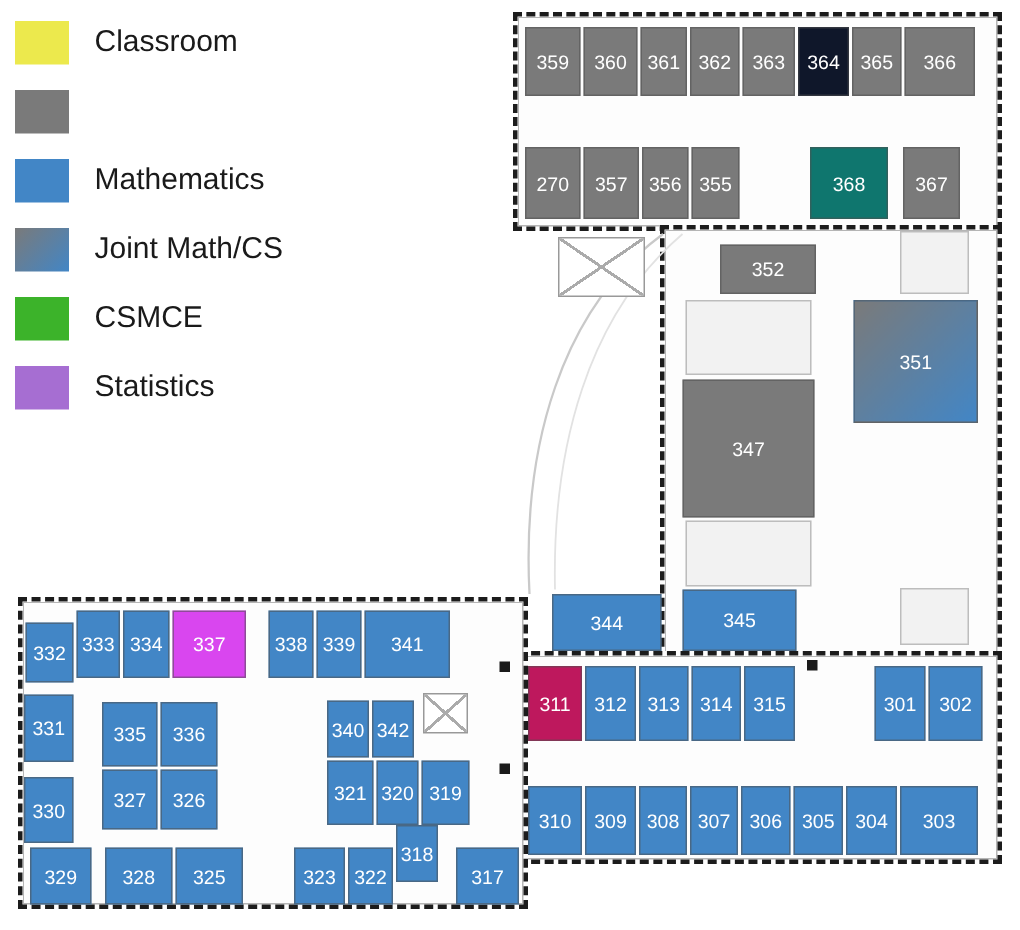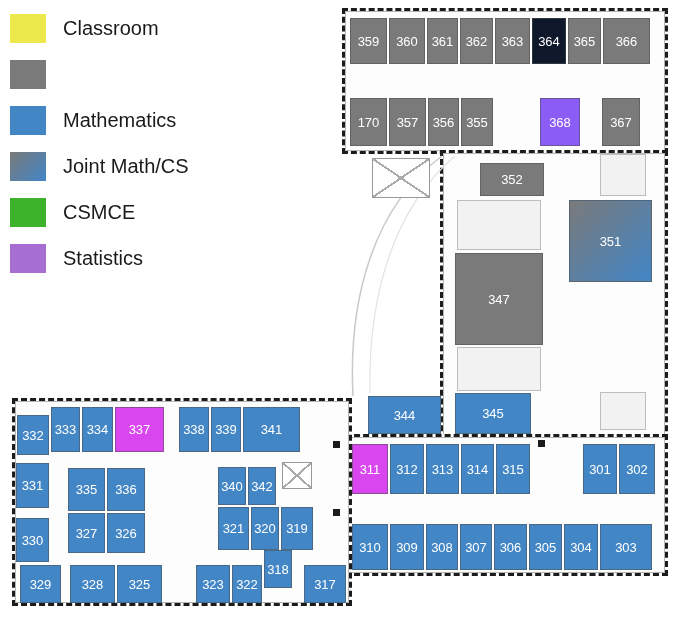--- a/index.html
+++ b/index.html
@@ -95,32 +95,32 @@
 
   <div style="position:absolute;left:0;top:0;width:680px;height:620px;">
       <div class="room" style="left: 350px; top: 18px; width: 37px; height: 46px; background: rgb(122, 122, 122);">359</div>
       <div class="room" style="left: 389px; top: 18px; width: 36px; height: 46px; background: rgb(122, 122, 122);">360</div>
       <div class="room" style="left: 427px; top: 18px; width: 31px; height: 46px; background: rgb(122, 122, 122);">361</div>
       <div class="room" style="left: 460px; top: 18px; width: 33px; height: 46px; background: rgb(122, 122, 122);">362</div>
       <div class="room" style="left: 495px; top: 18px; width: 35px; height: 46px; background: rgb(122, 122, 122);">363</div>
       <div class="room" style="left: 532px; top: 18px; width: 34px; height: 46px; background: #0f172a;">364</div>
       <div class="room" style="left: 568px; top: 18px; width: 33px; height: 46px; background: rgb(122, 122, 122);">365</div>
       <div class="room" style="left: 603px; top: 18px; width: 47px; height: 46px; background: rgb(122, 122, 122);">366</div>
-      <div class="room" style="left: 350px; top: 98px; width: 37px; height: 48px; background: rgb(122, 122, 122);">170</div>
+      <div class="room" style="left: 350px; top: 98px; width: 37px; height: 48px; background: rgb(122, 122, 122);">270</div>
       <div class="room" style="left: 389px; top: 98px; width: 37px; height: 48px; background: rgb(122, 122, 122);">357</div>
       <div class="room" style="left: 428px; top: 98px; width: 31px; height: 48px; background: rgb(122, 122, 122);">356</div>
       <div class="room" style="left: 461px; top: 98px; width: 32px; height: 48px; background: rgb(122, 122, 122);">355</div>
-      <div class="room" style="left: 540px; top: 98px; width: 40px; height: 48px; background: #8b5cf6;">368</div>
+      <div class="room" style="left: 540px; top: 98px; width: 52px; height: 48px; background: #0f766e;">368</div>
       <div class="room" style="left: 602px; top: 98px; width: 38px; height: 48px; background: rgb(122, 122, 122);">367</div>
       <div class="room" style="left: 480px; top: 163px; width: 64px; height: 33px; background: rgb(122, 122, 122);">352</div>
       <div class="room" style="left: 455px; top: 253px; width: 88px; height: 92px; background: rgb(122, 122, 122);">347</div>
       <div class="room" style="left: 569px; top: 200px; width: 83px; height: 82px; background: linear-gradient(135deg, rgb(122, 122, 122) 0%, rgb(66, 134, 198) 100%);">351</div>
       <div class="room" style="left: 368px; top: 396px; width: 73px; height: 38px; background: rgb(66, 134, 198);">344</div>
       <div class="room" style="left: 455px; top: 393px; width: 76px; height: 41px; background: rgb(66, 134, 198);">345</div>
-      <div class="room" style="left: 352px; top: 444px; width: 36px; height: 50px; background: #d946ef;">311</div>
+      <div class="room" style="left: 352px; top: 444px; width: 36px; height: 50px; background: #be185d;">311</div>
       <div class="room" style="left: 390px; top: 444px; width: 34px; height: 50px; background: rgb(66, 134, 198);">312</div>
       <div class="room" style="left: 426px; top: 444px; width: 33px; height: 50px; background: rgb(66, 134, 198);">313</div>
       <div class="room" style="left: 461px; top: 444px; width: 33px; height: 50px; background: rgb(66, 134, 198);">314</div>
       <div class="room" style="left: 496px; top: 444px; width: 34px; height: 50px; background: rgb(66, 134, 198);">315</div>
       <div class="room" style="left: 583px; top: 444px; width: 34px; height: 50px; background: rgb(66, 134, 198);">301</div>
       <div class="room" style="left: 619px; top: 444px; width: 36px; height: 50px; background: rgb(66, 134, 198);">302</div>
       <div class="room" style="left: 352px; top: 524px; width: 36px; height: 46px; background: rgb(66, 134, 198);">310</div>
       <div class="room" style="left: 390px; top: 524px; width: 34px; height: 46px; background: rgb(66, 134, 198);">309</div>
       <div class="room" style="left: 426px; top: 524px; width: 32px; height: 46px; background: rgb(66, 134, 198);">308</div>
       <div class="room" style="left: 460px; top: 524px; width: 32px; height: 46px; background: rgb(66, 134, 198);">307</div>

